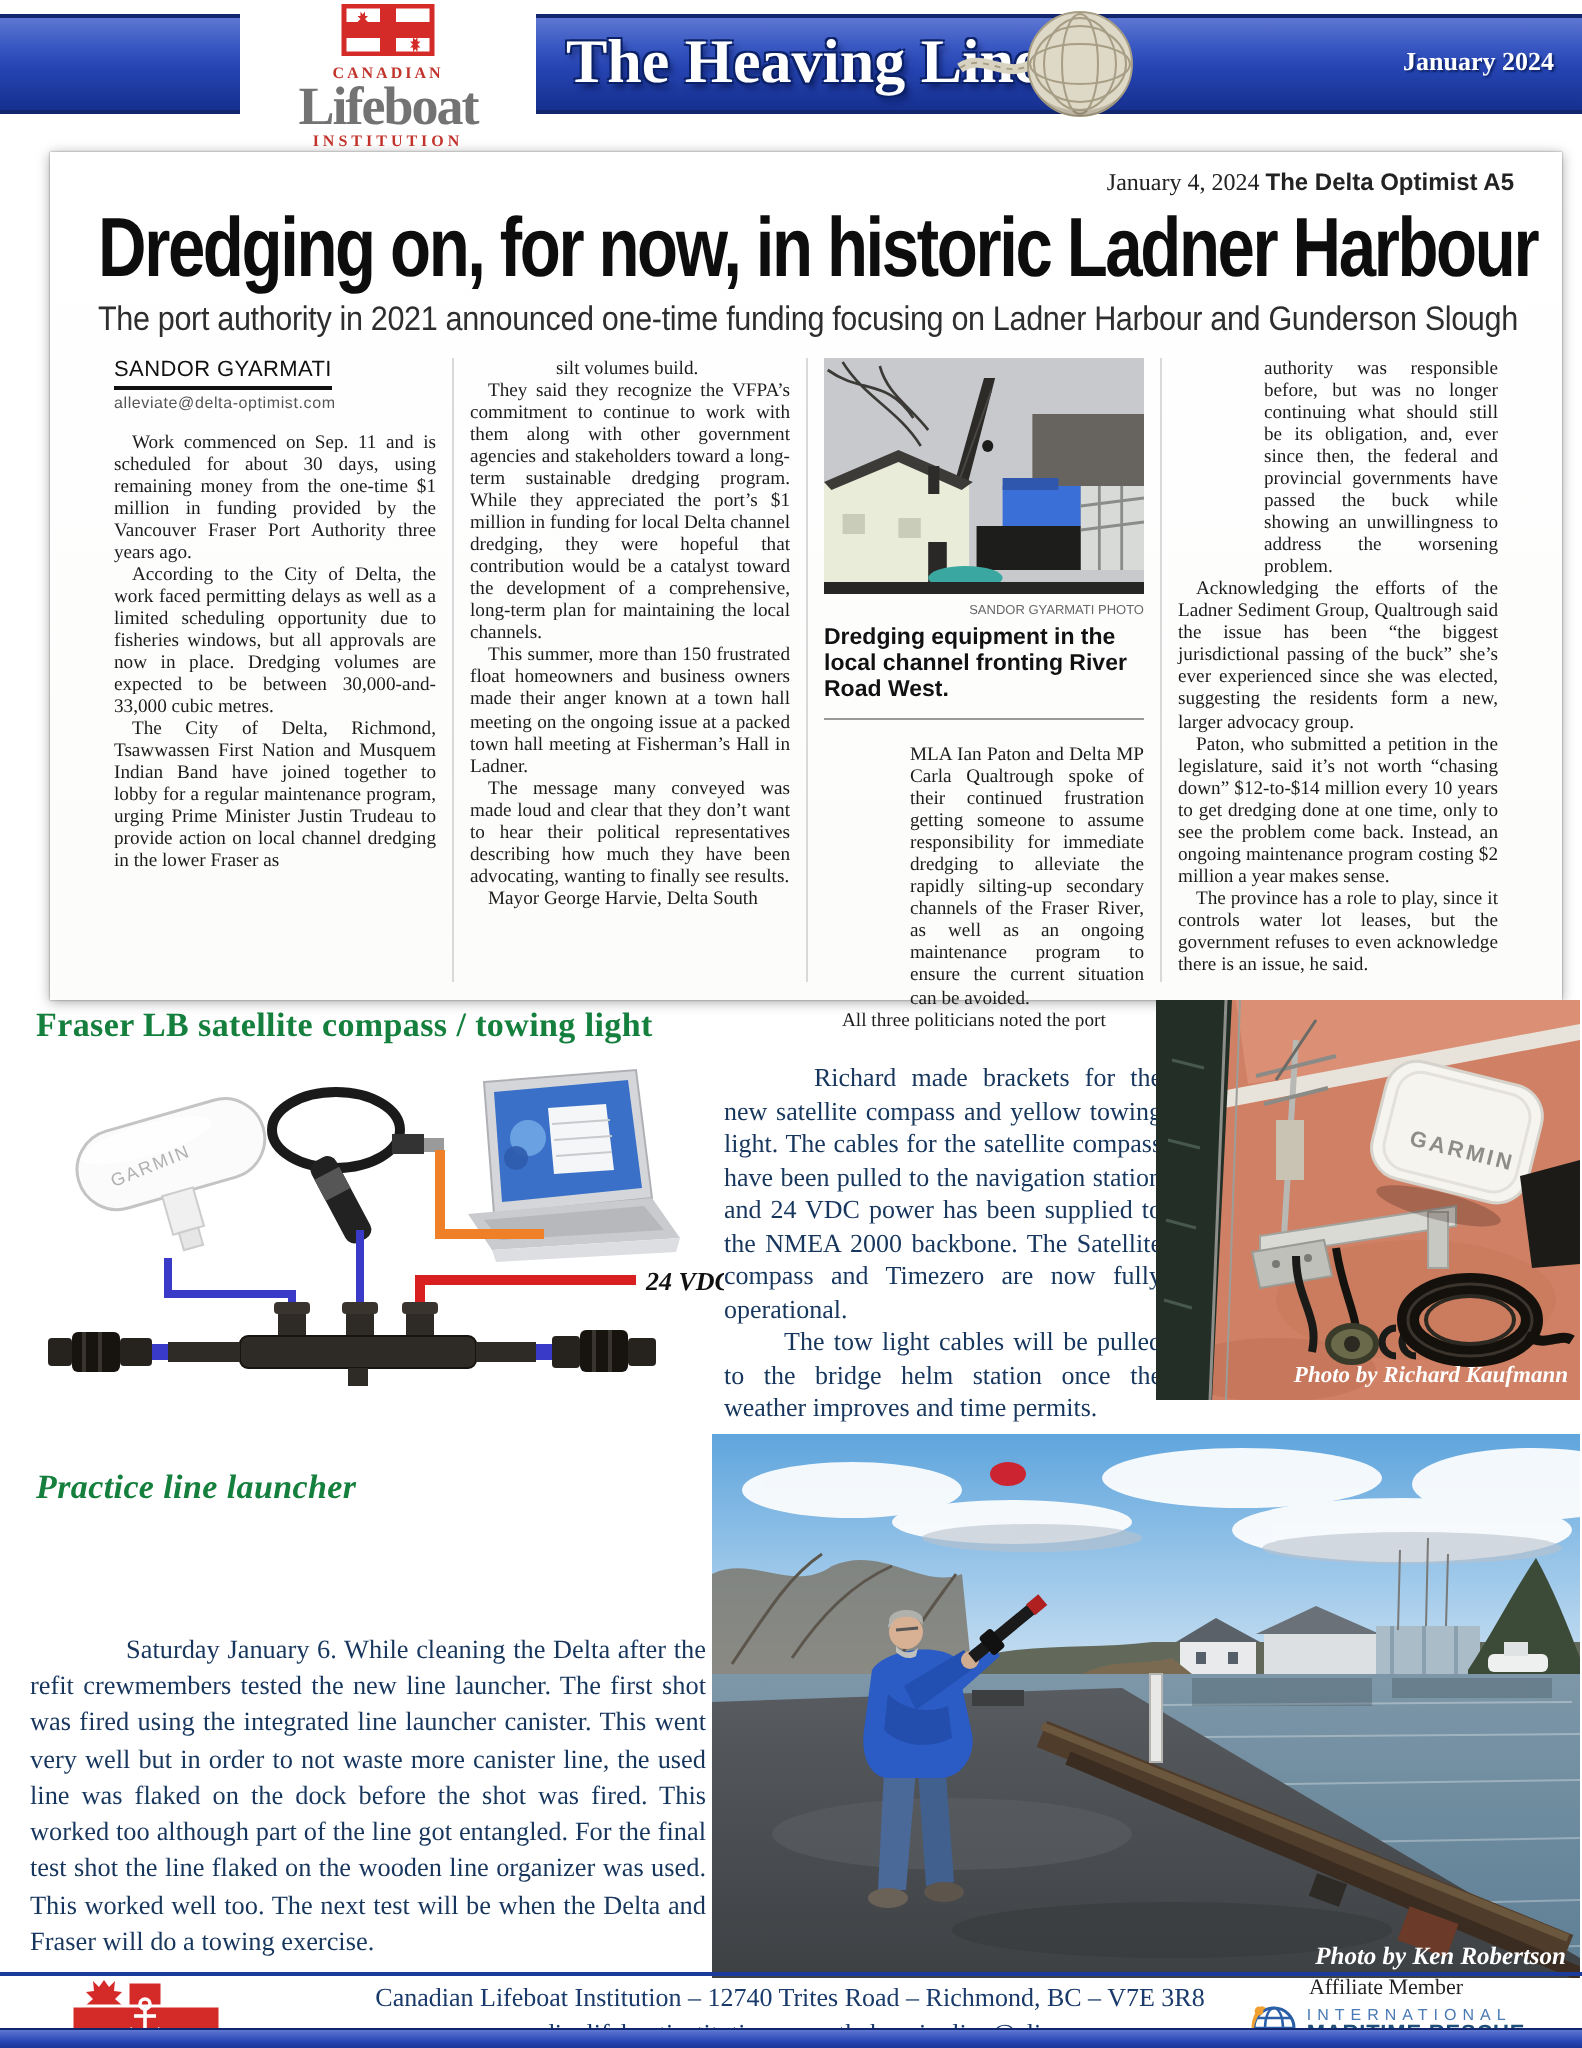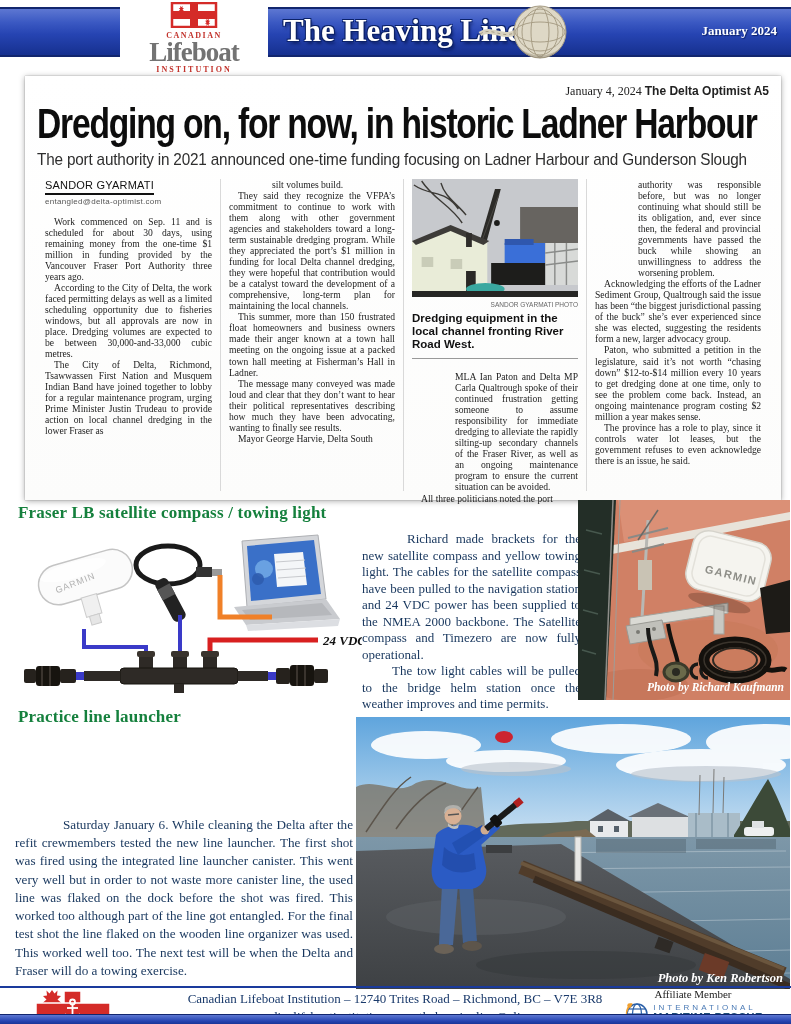--- a/index.html
+++ b/index.html
@@ -15,21 +15,21 @@
   .logo-lifeboat{color:#737373;font-weight:bold;font-size:27px;letter-spacing:-1px;margin-top:-1px;}
   .logo-institution{color:#c2332c;font-weight:bold;font-size:8px;letter-spacing:2px;margin-top:0px;}
   .banner-title{position:absolute;left:283px;top:13px;z-index:2;color:#fff;font-weight:bold;font-size:31px;
       font-family:"Liberation Serif",serif;white-space:nowrap;
       text-shadow:-1px -1px 0 #0c2268,1px -1px 0 #0c2268,-1px 1px 0 #0c2268,1px 1px 0 #0c2268,2px 3px 3px rgba(4,16,70,.6);}
   .banner-date{position:absolute;right:14px;top:23px;z-index:2;color:#fff;font-weight:bold;font-size:13px;
       text-shadow:1px 1px 1px #0c2268;}
   .knot{position:absolute;left:478px;top:2px;z-index:2;}
   
   .clip{position:absolute;left:25px;top:76px;width:756px;height:424px;box-sizing:border-box;
-        background:linear-gradient(180deg,#ffffff,#fcfcfb);padding:8px 12px;
+        background:linear-gradient(180deg,#ffffff,#fcfcfb);padding:8px 24px;
         box-shadow:0 1px 6px rgba(0,0,0,.35),0 0 1px rgba(0,0,0,.4);}
   .np-dateline{text-align:right;font-size:12px;color:#222;height:16px;}
   .np-dateline .src{font-family:"Liberation Sans",sans-serif;font-weight:bold;}
   .np-headline{font-family:"Liberation Sans",sans-serif;font-weight:bold;font-size:42px;color:#0d0d0d;
         letter-spacing:-1.5px;white-space:nowrap;transform:scaleX(.80);transform-origin:left center;
         height:46px;line-height:46px;margin-top:1px;}
   .np-subhead{font-family:"Liberation Sans",sans-serif;font-size:17px;color:#2e2e2e;letter-spacing:-.2px;
         white-space:nowrap;transform:scaleX(.90);transform-origin:left center;margin:3px 0 9px 0;}
   .np-cols{display:flex;height:312px;}
   .np-col{width:25%;box-sizing:border-box;padding:0 8px;font-size:9.6px;line-height:1.15;color:#1c1c1c;
@@ -103,21 +103,21 @@
     <div class="np-dateline">
       <span>January 4, 2024</span>
       <span class="src">The Delta Optimist A5</span>
     </div>
     <div class="np-headline">Dredging on, for now, in historic Ladner Harbour</div>
     <div class="np-subhead">The port authority in 2021 announced one-time funding focusing on Ladner Harbour and Gunderson Slough</div>
 
     <div class="np-cols">
       <div class="np-col">
         <div class="np-byline">SANDOR GYARMATI</div>
-        <div class="np-email">entangled@delta-optimist.com</div>
+        <div class="np-email">alleviate@delta-optimist.com</div>
         <p>Work commenced on Sep. 11 and is scheduled for about 30 days, using remaining money from the one-time $1 million in funding provided by the Vancouver Fraser Port Authority three years ago.</p>
         <p>According to the City of Delta, the work faced permitting delays as well as a limited scheduling opportunity due to fisheries windows, but all approvals are now in place. Dredging volumes are expected to be between 30,000-and-33,000 cubic metres.</p>
         <p>The City of Delta, Richmond, Tsawwassen First Nation and Musquem Indian Band have joined together to lobby for a regular maintenance program, urging Prime Minister Justin Trudeau to provide action on local channel dredging in the lower Fraser as</p>
       </div>
       <div class="np-col">
         <p class="ni">silt volumes build.</p>
         <p>They said they recognize the VFPA’s commitment to continue to work with them along with other government agencies and stakeholders toward a long-term sustainable dredging program. While they appreciated the port’s $1 million in funding for local Delta channel dredging, they were hopeful that contribution would be a catalyst toward the development of a comprehensive, long-term plan for maintaining the local channels.</p>
         <p>This summer, more than 150 frustrated float homeowners and business owners made their anger known at a town hall meeting on the ongoing issue at a packed town hall meeting at Fisherman’s Hall in Ladner.</p>
         <p>The message many conveyed was made loud and clear that they don’t want to hear their political representatives describing how much they have been advocating, wanting to finally see results.</p>
         <p>Mayor George Harvie, Delta South</p>
@@ -275,21 +275,21 @@
     <g>
       <ellipse cx="157" cy="160" rx="31" ry="18" fill="none" stroke="#14110d" stroke-width="11"></ellipse>
       <ellipse cx="157" cy="160" rx="22" ry="12" fill="none" stroke="#2c2822" stroke-width="2"></ellipse>
       <ellipse cx="157" cy="160" rx="31" ry="18" fill="none" stroke="#3a342c" stroke-width="1.5"></ellipse>
       <path d="M185,168 C196,174 202,166 208,170" fill="none" stroke="#14110d" stroke-width="5"></path>
     </g>
     <polygon points="182,88 212,80 212,132 188,134" fill="#1d1b17"></polygon>
     <text x="206" y="191" text-anchor="end" class="credit-text" font-size="11.5">Photo by Richard Kaufmann</text>
   </svg>
 
-  <div class="sec-heading" style="left:18px;top:707px;">Practice line launcher</div>
+  <div class="sec-heading" style="left:18px;top:734px;font-style:italic;">Practice line launcher</div>
 
   <div class="nl-text" style="left:15px;top:816px;width:338px;line-height:1.38;font-size:13.2px;">
     <p style="text-indent:48px;">Saturday January 6. While cleaning the Delta after the refit crewmembers tested the new line launcher. The first shot was fired using the integrated line launcher canister. This went very well but in order to not waste more canister line, the used line was flaked on the dock before the shot was fired. This worked too although part of the line got entangled. For the final test shot the line flaked on the wooden line organizer was used. This worked well too. The next test will be when the Delta and Fraser will do a towing exercise.</p>
   </div>
 
   <svg class="photo-frame" style="left:356px;top:717px;" width="434" height="272" viewBox="0 0 434 272">
     <defs>
       <linearGradient id="sky" x1="0" y1="0" x2="0" y2="1">
         <stop offset="0" stop-color="#5fa5dd"></stop>
           <stop offset="1" stop-color="#c9e0f2"></stop>

